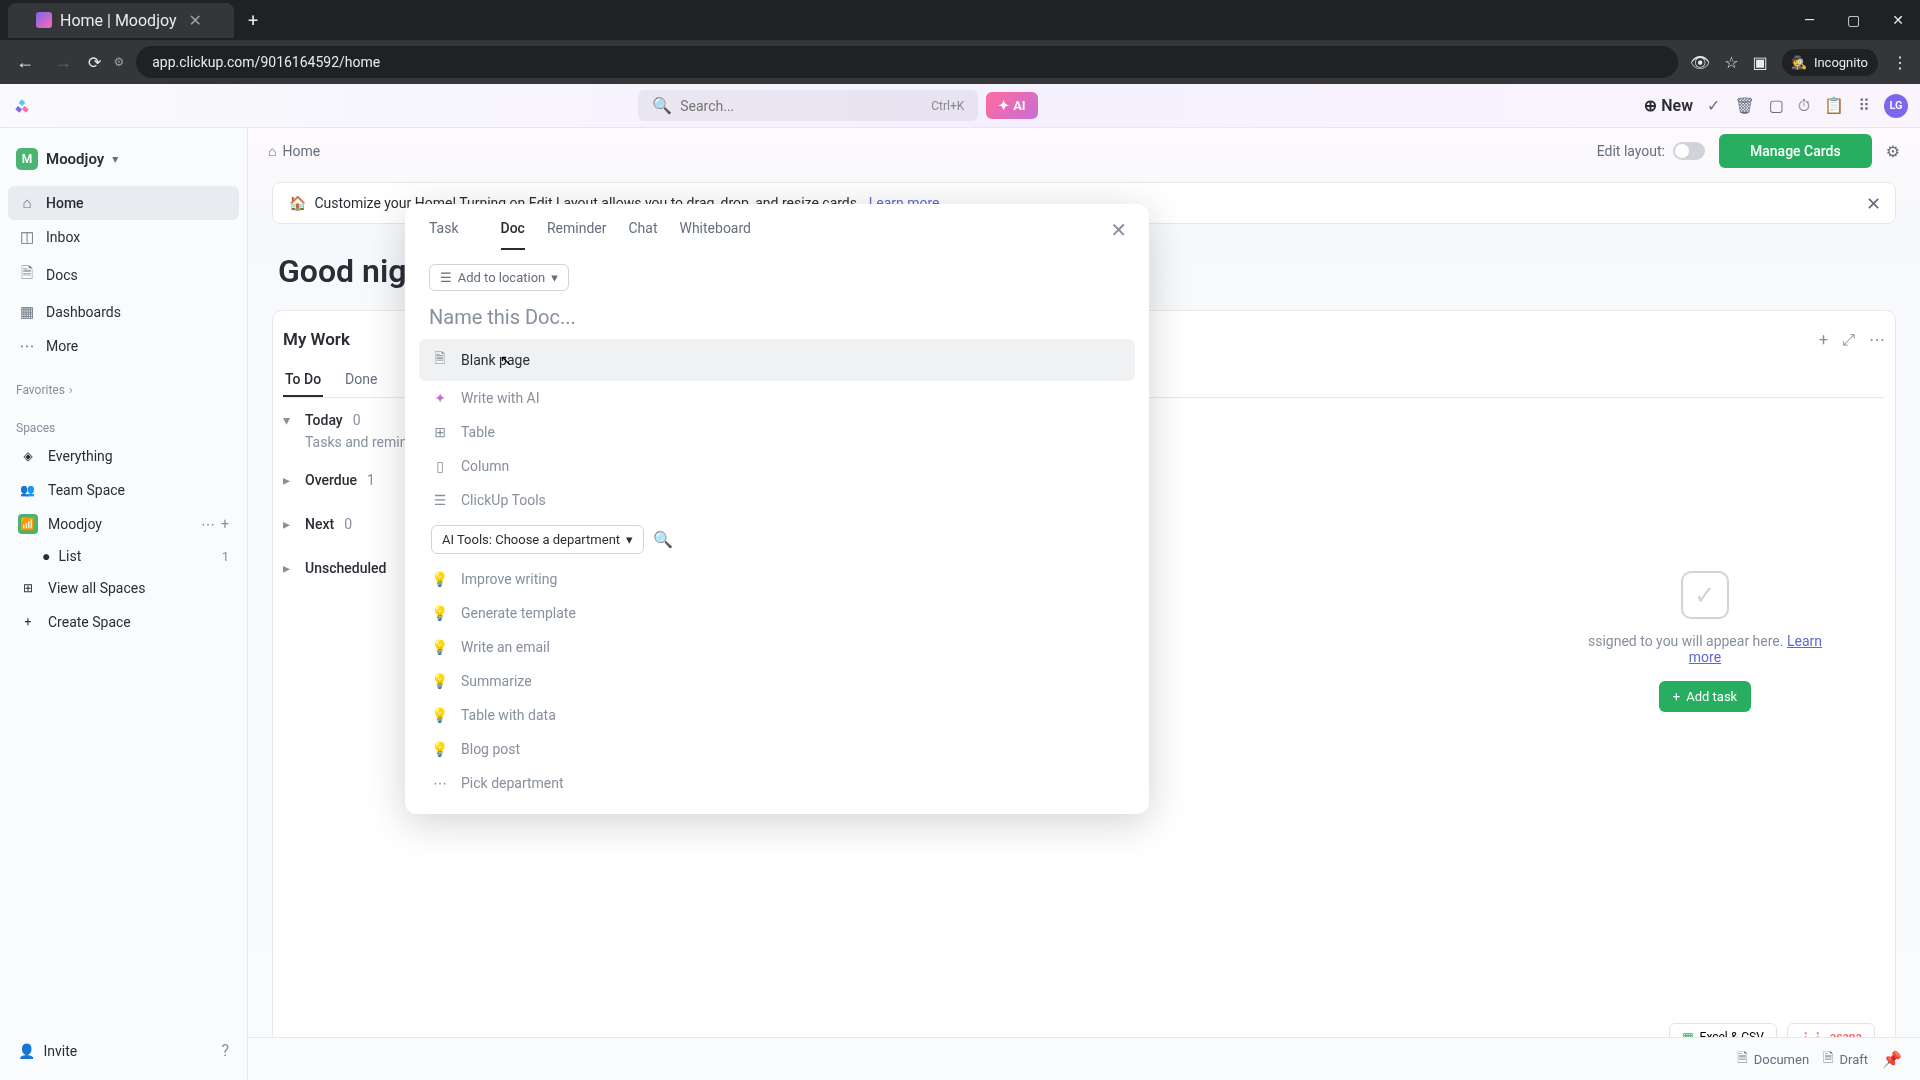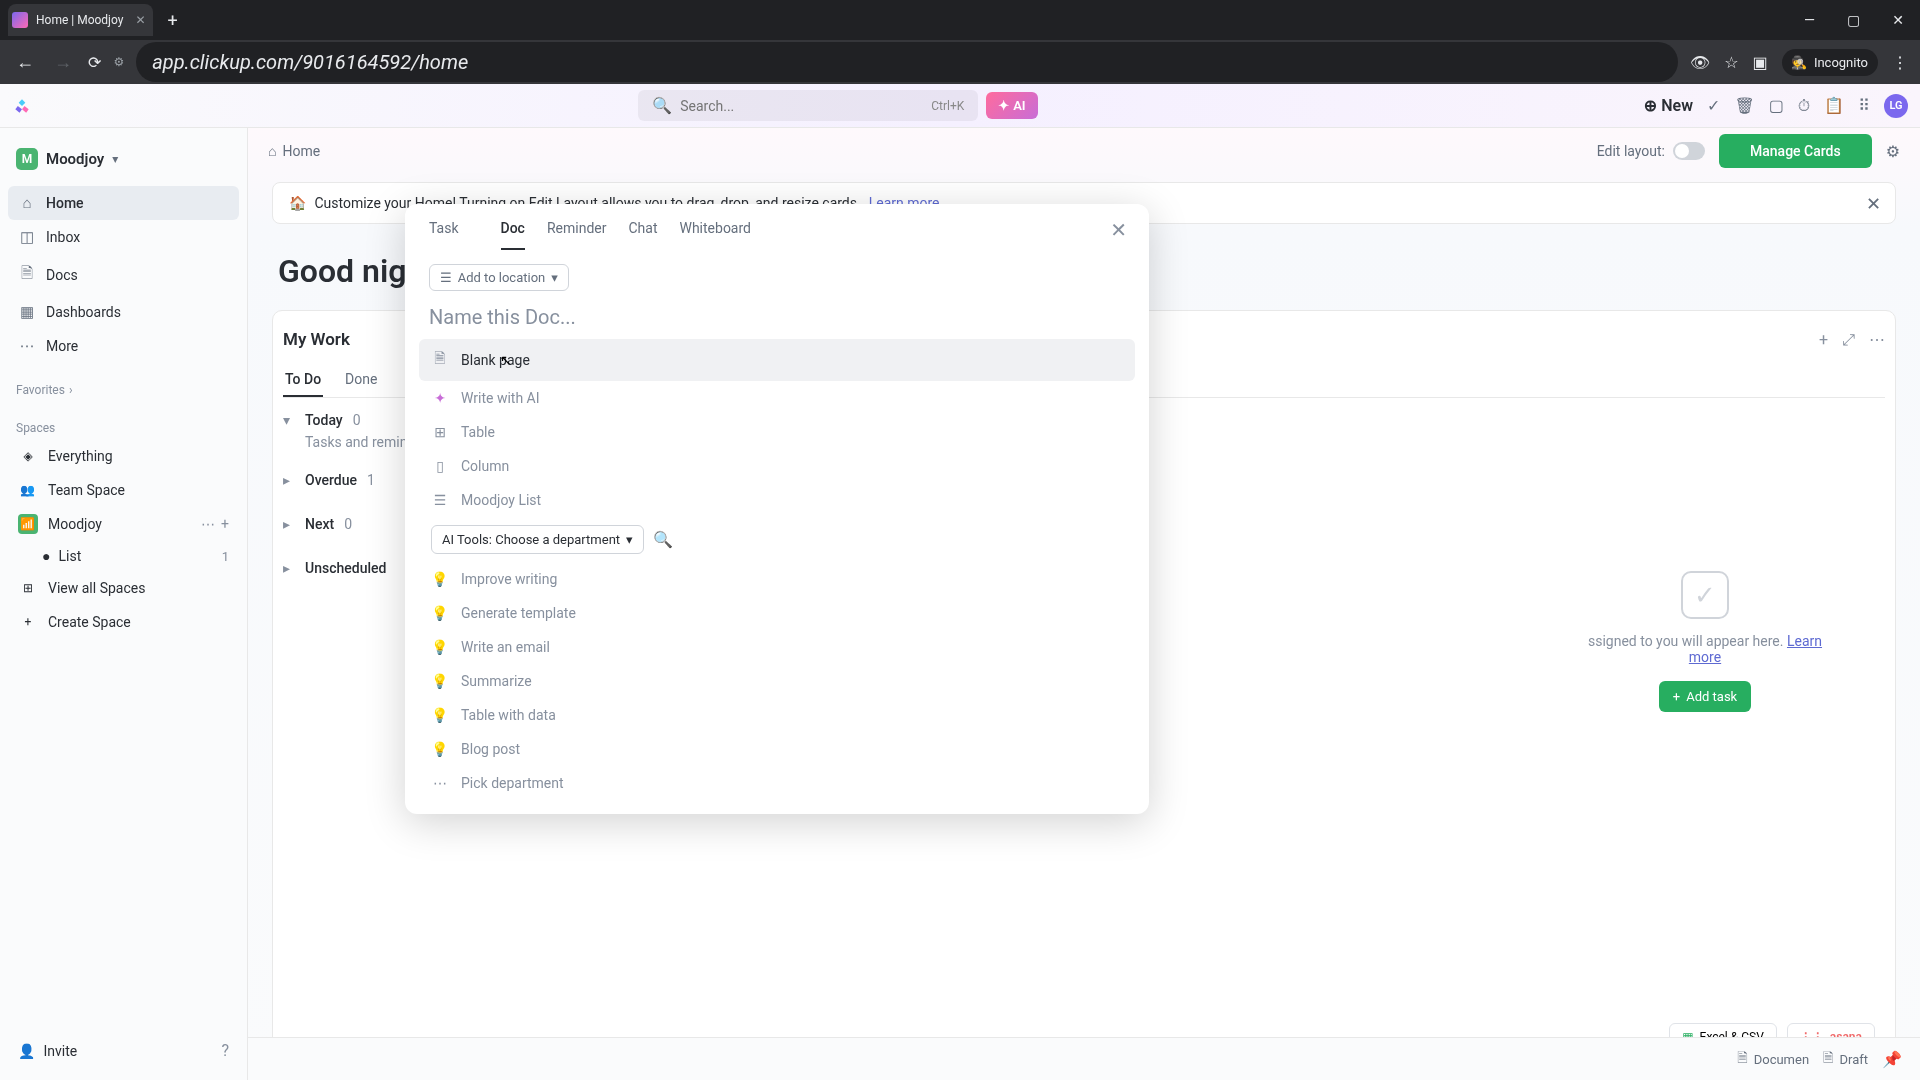--- a/index.html
+++ b/index.html
@@ -1,31 +1,31 @@
 <!DOCTYPE html>
 <html><head>
   <meta charset="utf-8">
   <style>
     * { margin: 0; padding: 0; box-sizing: border-box; font-family: -apple-system, BlinkMacSystemFont, "Segoe UI", Roboto, sans-serif; }
     body { background: #2b2b2b; overflow: hidden; height: 100vh; }
     
     
     .browser-chrome { background: #202124; height: 40px; display: flex; align-items: center; padding: 0 8px; }
-    .tab { background: #35363a; border-radius: 8px 8px 0 0; padding: 8px 4px; display: flex; align-items: center; gap: 8px; color: #e8eaed; font-size: 12px; margin-right: 4px; }
+    .tab { background: #35363a; border-radius: 8px 8px 0 0; padding: 8px 28px; display: flex; align-items: center; gap: 8px; color: #e8eaed; font-size: 16px; margin-right: 4px; }
     .tab-favicon { width: 16px; height: 16px; background: linear-gradient(135deg, #7b68ee, #ff69b4); border-radius: 3px; }
     .tab-close { color: #9aa0a6; cursor: pointer; padding: 0 4px; }
     .new-tab { color: #e8eaed; font-size: 18px; padding: 0 10px; cursor: pointer; }
     .window-controls { margin-left: auto; display: flex; gap: 16px; color: #e8eaed; }
     .window-controls span { cursor: pointer; padding: 4px 8px; font-size: 14px; }
     
     .nav-bar { background: #35363a; height: 44px; display: flex; align-items: center; padding: 0 12px; gap: 12px; }
     .nav-arrow { color: #e8eaed; font-size: 18px; cursor: pointer; padding: 4px; }
     .nav-arrow.disabled { color: #5f6368; }
     .reload { color: #e8eaed; font-size: 16px; cursor: pointer; }
-    .url-bar { flex: 1; background: #202124; border-radius: 20px; padding: 8px 16px; color: #e8eaed; font-size: 20px; display: flex; align-items: center; gap: 8px; font-style: italic; }
+    .url-bar { flex: 1; background: #202124; border-radius: 20px; padding: 8px 16px; color: #e8eaed; font-size: 14px; display: flex; align-items: center; gap: 8px; }
     .url-icon { color: #9aa0a6; font-size: 12px; }
     .nav-right { display: flex; gap: 14px; align-items: center; }
     .nav-icon { color: #e8eaed; font-size: 16px; cursor: pointer; }
     .incognito-badge { display: flex; align-items: center; gap: 6px; color: #e8eaed; font-size: 13px; background: #202124; padding: 6px 10px; border-radius: 16px; }
     
     
     .app-container { background: #fff; height: calc(100vh - 84px); position: relative; }
     
     .app-topbar { height: 44px; display: flex; align-items: center; padding: 0 12px; gap: 12px; background: linear-gradient(90deg, #fafafc 0%, #f5f0ff 50%, #faf5fc 100%); border-bottom: 1px solid #e8e8e8; }
     .app-logo { width: 20px; height: 20px; }
@@ -419,21 +419,21 @@
       <div class="option-item">
         <span class="option-icon">⊞</span>
         <span class="option-text muted">Table</span>
       </div>
       <div class="option-item">
         <span class="option-icon">▯</span>
         <span class="option-text muted">Column</span>
       </div>
       <div class="option-item">
         <span class="option-icon">☰</span>
-        <span class="option-text muted">Moodjoy List</span>
+        <span class="option-text muted">ClickUp Tools</span>
       </div>
 
       <div class="ai-tools-row">
         <div class="ai-tools-btn">
           <span>AI Tools: Choose a department</span>
           <span>▾</span>
         </div>
         <span style="color:#87909e">🔍</span>
       </div>
 

